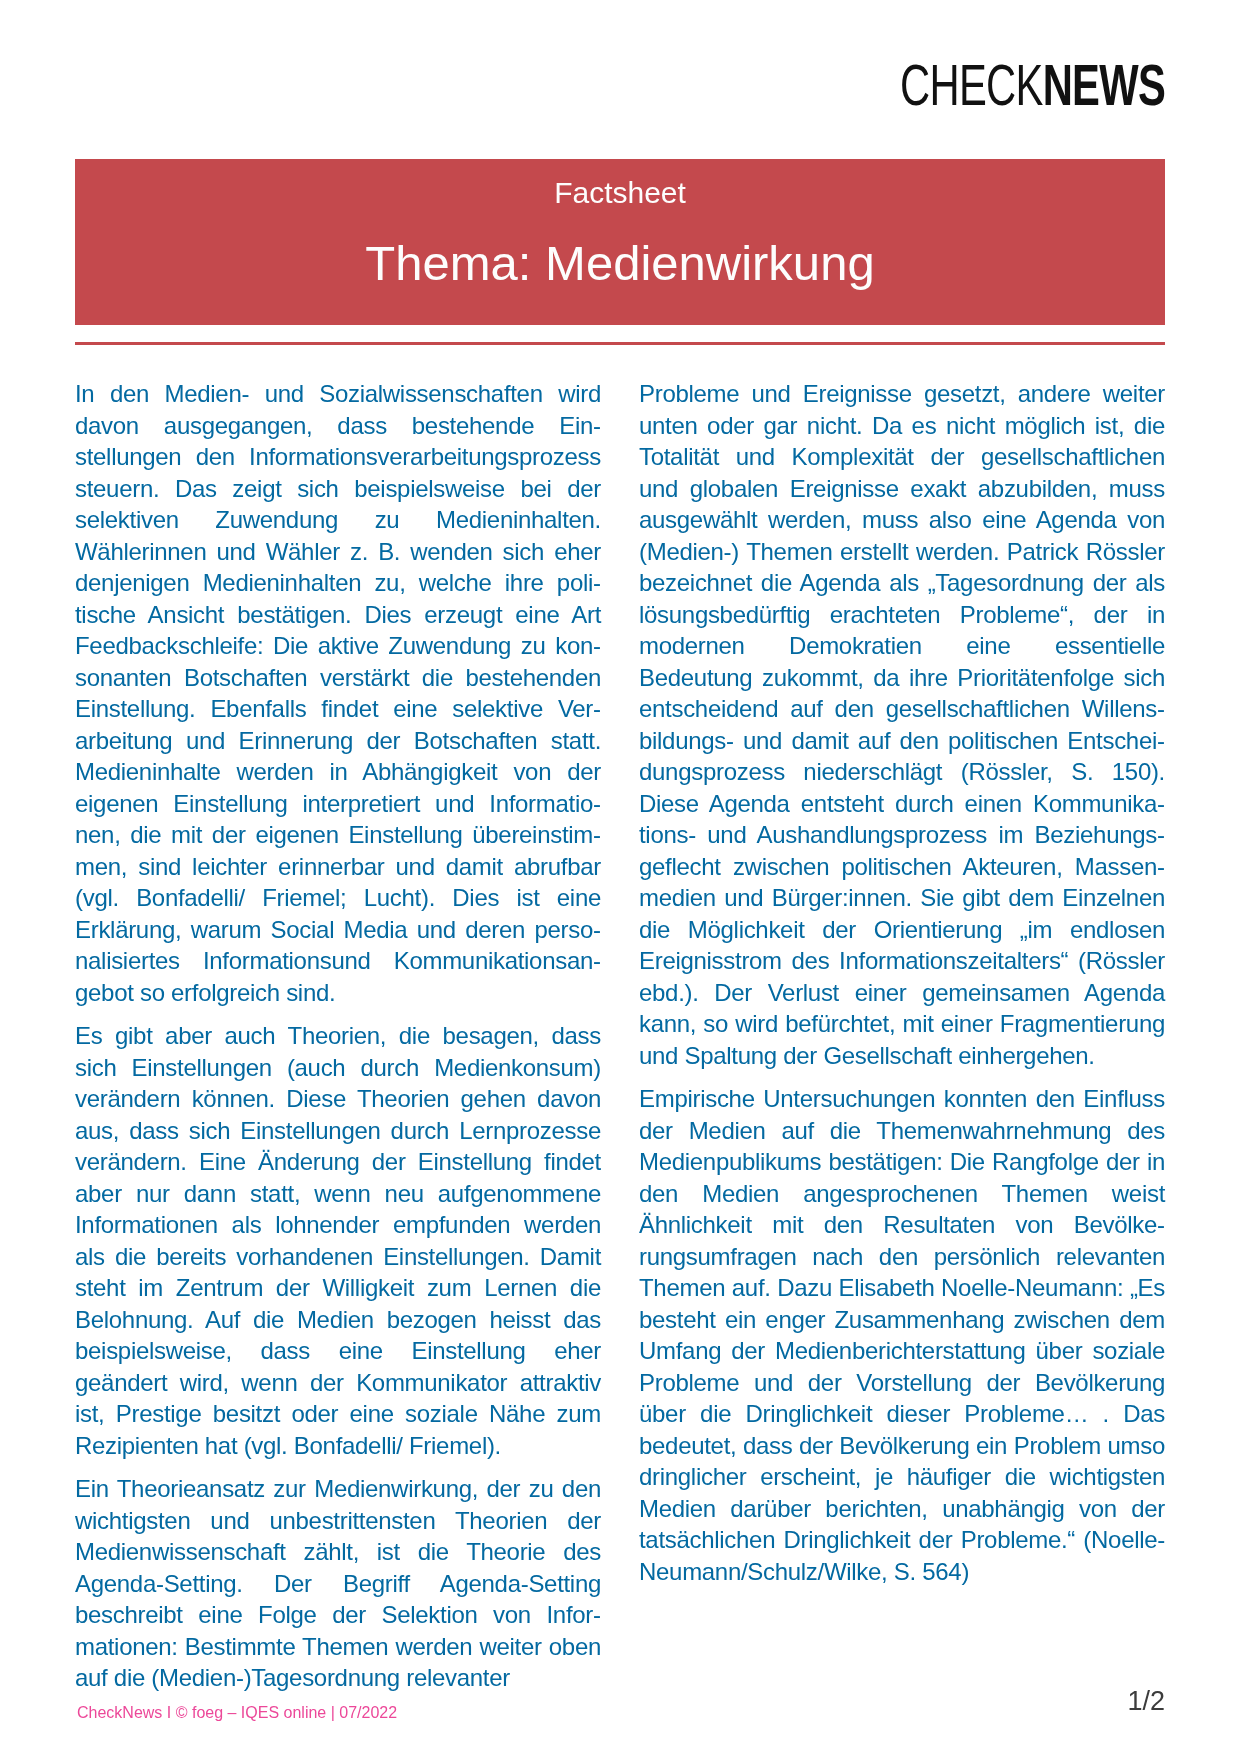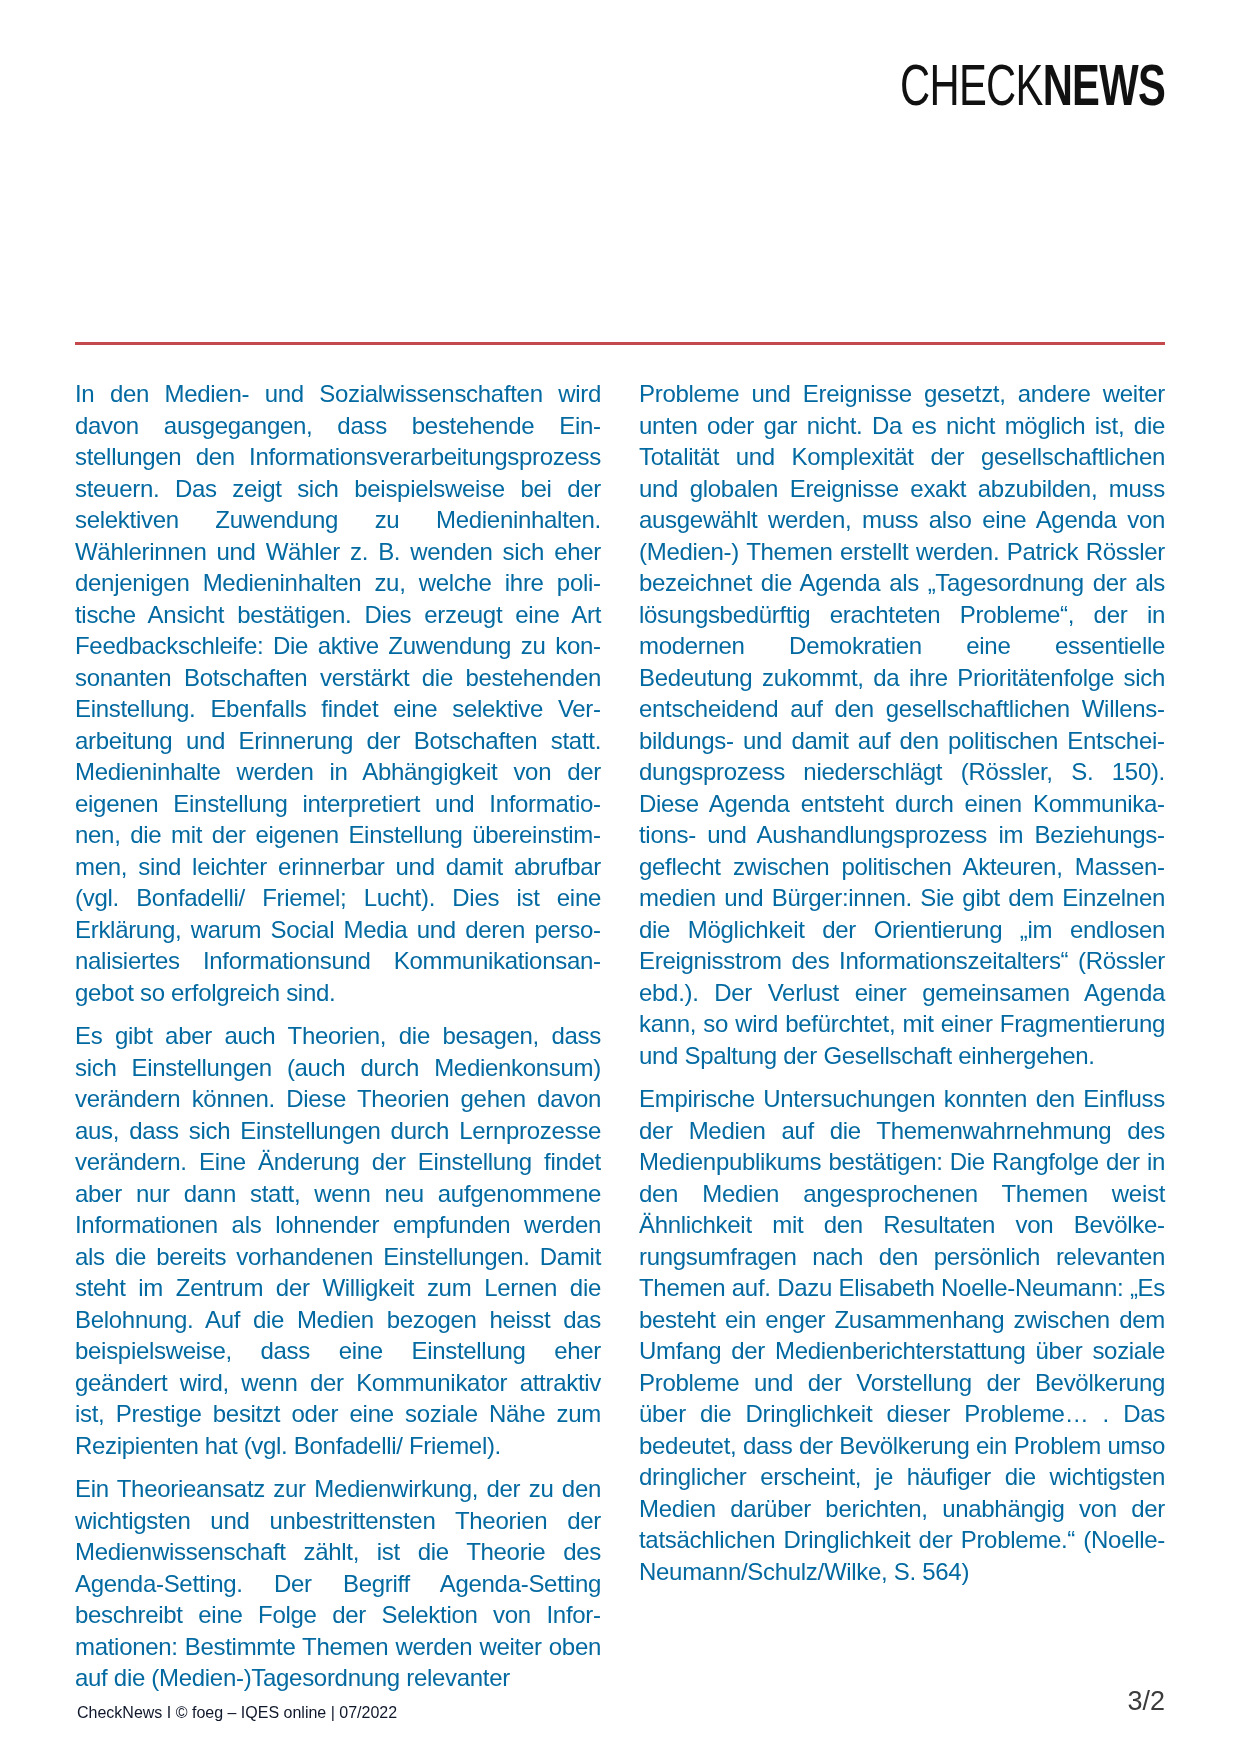--- a/index.html
+++ b/index.html
@@ -74,50 +74,54 @@
     letter-spacing: -0.3px;
     text-align: justify;
     color: #0369a1;
   }
   
   .footer-credit {
     position: absolute;
     left: 77px;
     top: 1692px;
     font-size: 16px;
-    color: #0f172a;
+    color: #ec4899;
   }
   .page-number {
     position: absolute;
     right: 75px;
     top: 1674px;
     font-size: 27px;
     color: #3c3c3c;
   }
 </style>
 </head>
 <body>
 
 <div class="page">
 
   <div class="logo">
     <span class="check">CHECK</span><span class="news">NEWS</span>
   </div>
 
+  <div class="banner" style="background-color: rgb(196, 73, 77);">
+    <div class="kicker">Factsheet</div>
+    <div class="title">Thema: Medienwirkung</div>
+  </div>
 
   <div class="red-rule" style="background-color: rgb(196, 73, 77);"></div>
 
   <div class="content">
     <div class="col">
       <p>In den Medien- und Sozialwissenschaften wird davon ausgegangen, dass bestehende Ein­stellungen den Informations­verarbeitungs­pro­zess steuern. Das zeigt sich beispielsweise bei der selektiven Zuwendung zu Medieninhalten. Wählerinnen und Wähler z. B. wenden sich eher denjenigen Medieninhalten zu, welche ihre poli­tische Ansicht bestätigen. Dies erzeugt eine Art Feedbackschleife: Die aktive Zuwendung zu kon­sonanten Botschaften verstärkt die bestehenden Einstellung. Ebenfalls findet eine selektive Ver­arbeitung und Erinnerung der Botschaften statt. Medieninhalte werden in Abhängigkeit von der eigenen Einstellung interpretiert und Informatio­nen, die mit der eigenen Einstellung überein­stim­men, sind leichter erinnerbar und damit abrufbar (vgl. Bonfadelli/ Friemel; Lucht). Dies ist eine Erklärung, warum Social Media und deren perso­nalisiertes Informationsund Kommunikations­an­gebot so erfolgreich sind.</p>
       <p>Es gibt aber auch Theorien, die besagen, dass sich Einstellungen (auch durch Medienkonsum) verändern können. Diese Theorien gehen davon aus, dass sich Einstellungen durch Lernprozesse verändern. Eine Änderung der Einstellung findet aber nur dann statt, wenn neu aufgenommene Informationen als lohnender empfunden werden als die bereits vorhandenen Einstellungen. Damit steht im Zentrum der Willigkeit zum Lernen die Belohnung. Auf die Medien bezogen heisst das beispielsweise, dass eine Einstellung eher geändert wird, wenn der Kommunikator attraktiv ist, Prestige besitzt oder eine soziale Nähe zum Rezipienten hat (vgl. Bonfadelli/ Friemel).</p>
       <p>Ein Theorieansatz zur Medienwirkung, der zu den wichtigsten und unbestrittensten Theorien der Medienwissenschaft zählt, ist die Theorie des Agenda-Setting. Der Begriff Agenda-Setting beschreibt eine Folge der Selektion von Infor­mationen: Bestimmte Themen werden weiter oben auf die (Medien-)Tagesordnung relevanter</p>
     </div>
     <div class="col">
       <p>Probleme und Ereignisse gesetzt, andere weiter unten oder gar nicht. Da es nicht möglich ist, die Totalität und Komplexität der gesellschaftlichen und globalen Ereignisse exakt abzubilden, muss ausgewählt werden, muss also eine Agenda von (Medien-) Themen erstellt werden. Patrick Rössler bezeichnet die Agenda als „Tagesordnung der als lösungsbedürftig erachteten Probleme“, der in modernen Demokratien eine essentielle Bedeutung zukommt, da ihre Prioritätenfolge sich entscheidend auf den gesellschaftlichen Willens­bildungs- und damit auf den politischen Entschei­dungsprozess niederschlägt (Rössler, S. 150). Diese Agenda entsteht durch einen Kommunika­tions- und Aushandlungsprozess im Beziehungs­geflecht zwischen politischen Akteuren, Massen­medien und Bürger:innen. Sie gibt dem Einzelnen die Möglichkeit der Orientierung „im endlosen Ereignisstrom des Informationszeitalters“ (Rössler ebd.). Der Verlust einer gemeinsamen Agenda kann, so wird befürchtet, mit einer Fragmentie­rung und Spaltung der Gesellschaft einhergehen.</p>
       <p>Empirische Untersuchungen konnten den Einfluss der Medien auf die Themenwahrnehmung des Medienpublikums bestätigen: Die Rangfolge der in den Medien angesprochenen Themen weist Ähnlichkeit mit den Resultaten von Bevölke­rungsumfragen nach den persönlich relevanten Themen auf. Dazu Elisabeth Noelle-Neumann: „Es besteht ein enger Zusammenhang zwischen dem Umfang der Medienberichterstattung über soziale Probleme und der Vorstellung der Bevöl­kerung über die Dringlichkeit dieser Probleme… . Das bedeutet, dass der Bevölkerung ein Problem umso dringlicher erscheint, je häufiger die wich­tigsten Medien darüber berichten, unabhängig von der tatsächlichen Dringlichkeit der Probleme.“ (Noelle-Neumann/Schulz/Wilke, S. 564)</p>
     </div>
   </div>
 
   <div class="footer-credit">CheckNews I © foeg – IQES online | 07/2022</div>
-  <div class="page-number">3/2</div>
+  <div class="page-number">1/2</div>
 
 </div>
 
 </body></html>

